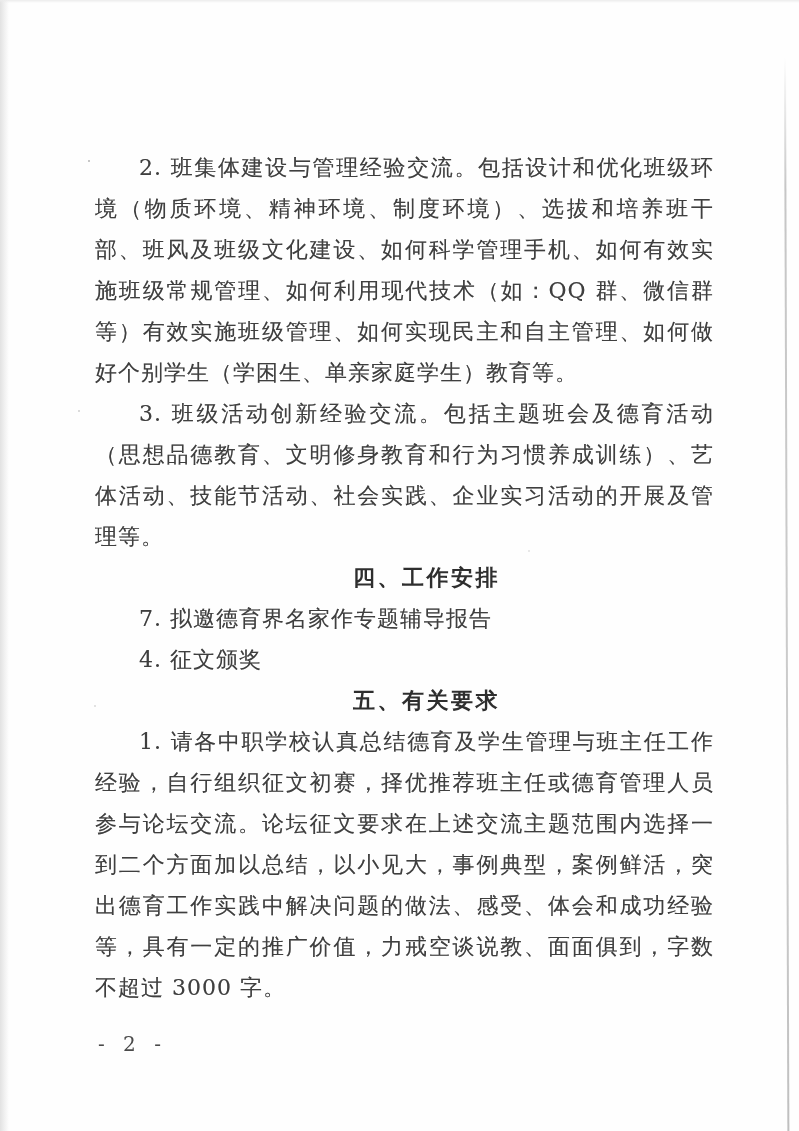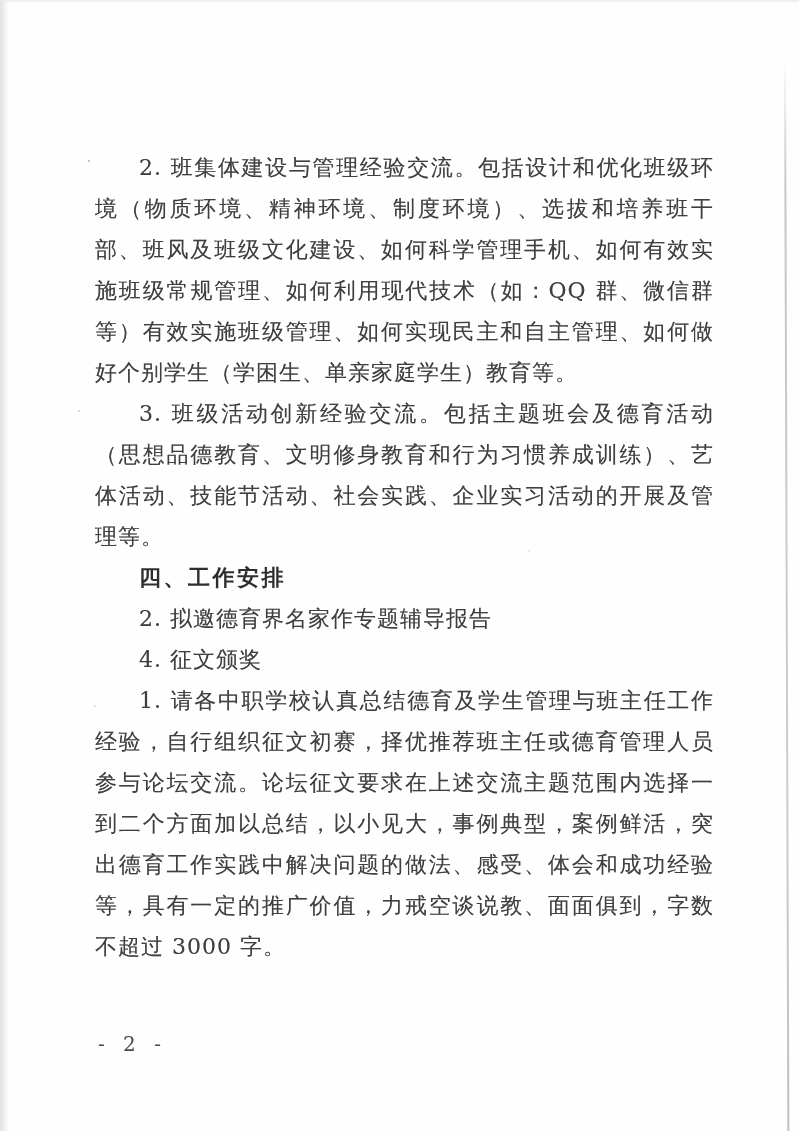--- a/index.html
+++ b/index.html
@@ -68,21 +68,21 @@
   }
   .block.paragraph {
     text-align: justify;
     text-indent: 2em;
   }
   .block.list-item {
     text-align: left;
     text-indent: 2em;
   }
   .block.heading {
-    text-align: left;
+    text-align: center;
     text-indent: 2em;
     font-family: "DejaVu Sans", "Liberation Sans", sans-serif;
     font-weight: 700;
     font-size: 22px;
     color: #2e2e2e;
     letter-spacing: 2.5px;
     text-shadow: none;
   }
   .footer-page-number {
     position: absolute;
@@ -101,19 +101,20 @@
 <div class="scan-page">
   <div class="scan-edge-left"></div>
   <div class="scan-edge-top"></div>
   <div class="scan-line-right"></div>
   <div class="scan-speck" style="left:88px; top:160px;"></div>
 
   <div class="content">
       <p class="block paragraph">2. 班集体建设与管理经验交流。包括设计和优化班级环境（物质环境、精神环境、制度环境）、选拔和培养班干部、班风及班级文化建设、如何科学管理手机、如何有效实施班级常规管理、如何利用现代技术（如：QQ 群、微信群等）有效实施班级管理、如何实现民主和自主管理、如何做好个别学生（学困生、单亲家庭学生）教育等。</p>
       <p class="block paragraph">3. 班级活动创新经验交流。包括主题班会及德育活动（思想品德教育、文明修身教育和行为习惯养成训练）、艺体活动、技能节活动、社会实践、企业实习活动的开展及管理等。</p>
       <p class="block heading">四、工作安排</p>
-      <p class="block list-item">2. 拟邀德育界名家作专题辅导报告</p>
+      <p class="block list-item">7. 拟邀德育界名家作专题辅导报告</p>
       <p class="block list-item">4. 征文颁奖</p>
+      <p class="block heading">五、有关要求</p>
       <p class="block paragraph">1. 请各中职学校认真总结德育及学生管理与班主任工作经验，自行组织征文初赛，择优推荐班主任或德育管理人员参与论坛交流。论坛征文要求在上述交流主题范围内选择一到二个方面加以总结，以小见大，事例典型，案例鲜活，突出德育工作实践中解决问题的做法、感受、体会和成功经验等，具有一定的推广价值，力戒空谈说教、面面俱到，字数不超过 3000 字。</p>
     </div>
 
   <div class="footer-page-number">- 2 -</div>
 </div>
 
 </body></html>

